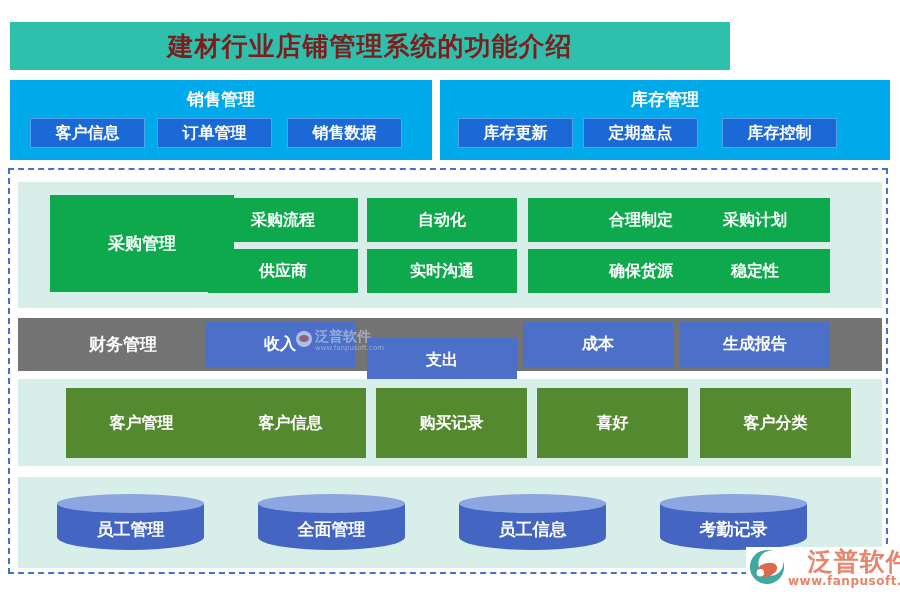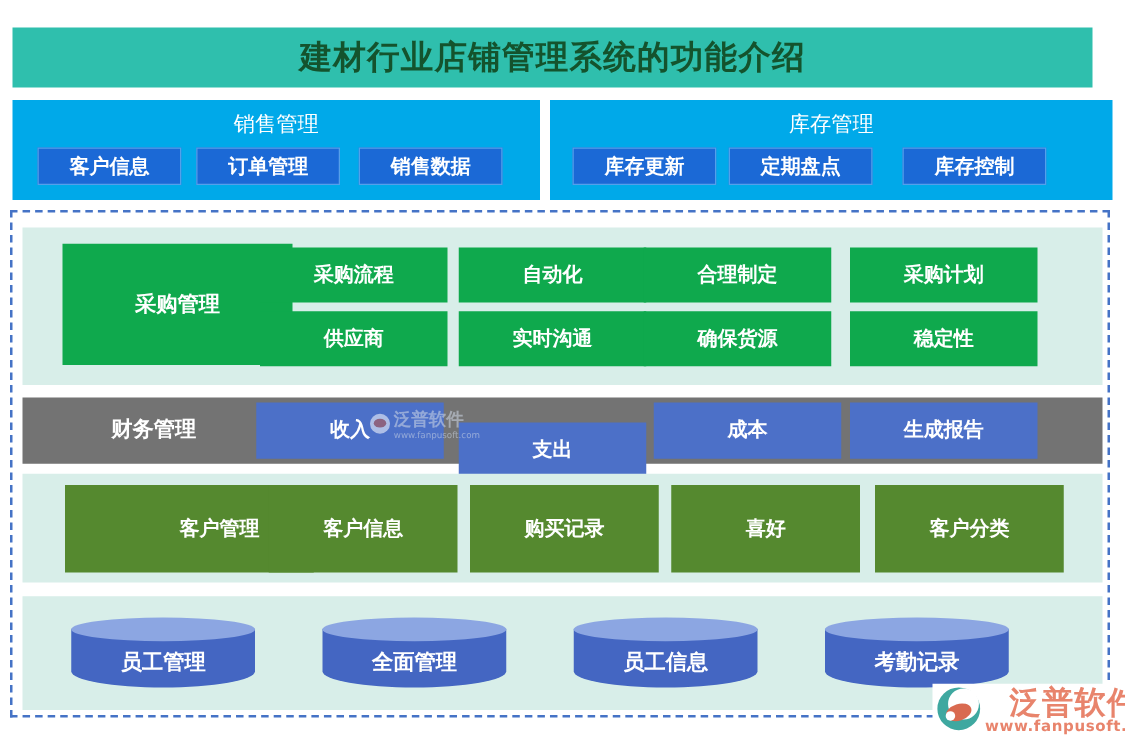--- a/index.html
+++ b/index.html
@@ -2,31 +2,31 @@
 <html><head>
 <meta charset="utf-8">
 <style>
   html,body{margin:0;padding:0;background:#fff;}
   .canvas{
     position:relative;width:900px;height:600px;background:#ffffff;
     font-family:"DejaVu Sans","Liberation Sans",sans-serif;overflow:hidden;
   }
   
   .title-bar{
-    position:absolute;left:10px;top:22px;width:864px;height:48px;
-    background:#2FBFAD;color:#14532d;font-size:26px;font-weight:bold;
+    position:absolute;left:10px;top:22px;width:720px;height:48px;
+    background:#2FBFAD;color:#7f1d1d;font-size:26px;font-weight:bold;
     line-height:48px;text-align:center;letter-spacing:1px;
   }
   
   .panel{position:absolute;top:80px;height:80px;background:#00A9E9;}
   .panel-sales{left:10px;width:422px;}
   .panel-inventory{left:440px;width:450px;}
   .panel-header{
     position:absolute;left:0;right:0;top:8px;text-align:center;
-    color:#fff;font-size:17px;font-weight:normal;
+    color:#fff;font-size:17px;font-weight:bold;
   }
   .panel-btn{
     position:absolute;top:38px;height:30px;width:115px;
     background:#1B69D6;border:1px solid #54A0EA;box-sizing:border-box;
     color:#fff;font-size:16px;font-weight:bold;text-align:center;line-height:27px;
   }
   
   .dashed-box{
     position:absolute;left:8px;top:168px;width:880px;height:406px;
     border:2px dashed #4573C6;box-sizing:border-box;
@@ -41,21 +41,21 @@
   .block{
     position:absolute;display:flex;align-items:center;justify-content:center;
     color:#fff;font-weight:bold;
   }
   .purchase-main{
     left:32px;top:13px;width:184px;height:97px;background:#0FA94D;font-size:17px;
   }
   .green-btn{width:150px;height:44px;background:#0FA94D;font-size:16px;}
   .row1{top:16px;}
   .row2{top:67px;}
-  .pc1{left:190px;}.pc2{left:349px;}.pc3{left:497px;}.pc4{left:662px;}
+  .pc1{left:190px;}.pc2{left:349px;}.pc3{left:510px;padding-left:38px;}.pc4{left:662px;}
   
   .finance-label{
     position:absolute;left:20px;top:0;width:170px;height:53px;line-height:53px;
     text-align:center;color:#fff;font-size:17px;font-weight:bold;
   }
   .finance-btn{
     top:4px;height:45px;width:150px;background:#4C70C8;font-size:16px;
   }
   .fc1{left:187px;}.fc2{left:349px;margin-top:16px;}.fc3{left:505px;}.fc4{left:662px;}
   .watermark{
@@ -67,21 +67,21 @@
   }
   .wm-icon::after{
     content:"";position:absolute;left:3px;top:4px;width:10px;height:7px;
     border-radius:50%;background:#C25A48;
   }
   .wm-col{display:flex;flex-direction:column;}
   .wm-text{color:#cfd8e6;font-size:14px;font-weight:bold;line-height:15px;}
   .wm-sub{color:#cfd8e6;font-size:7px;line-height:9px;}
   
   .olive-block{top:9px;height:70px;width:151px;background:#55892F;font-size:16px;}
-  .cc1{left:34px;padding-left:48px;}.cc2{left:197px;}.cc3{left:358px;}.cc4{left:519px;}.cc5{left:682px;}
+  .cc1{left:48px;}.cc2{left:197px;}.cc3{left:358px;}.cc4{left:519px;}.cc5{left:682px;}
   
   .cylinder{position:absolute;top:17px;width:147px;height:56px;}
   .ec1{left:39px;}.ec2{left:240px;}.ec3{left:441px;}.ec4{left:642px;}
   .cyl-top{
     position:absolute;left:0;right:0;top:0;height:19px;border-radius:50%;
     background:#8CA6E2;z-index:2;
   }
   .cyl-body{
     position:absolute;left:0;right:0;top:9px;bottom:0;background:#4466C2;
     border-radius:0 0 50% 50% / 0 0 13px 13px;

